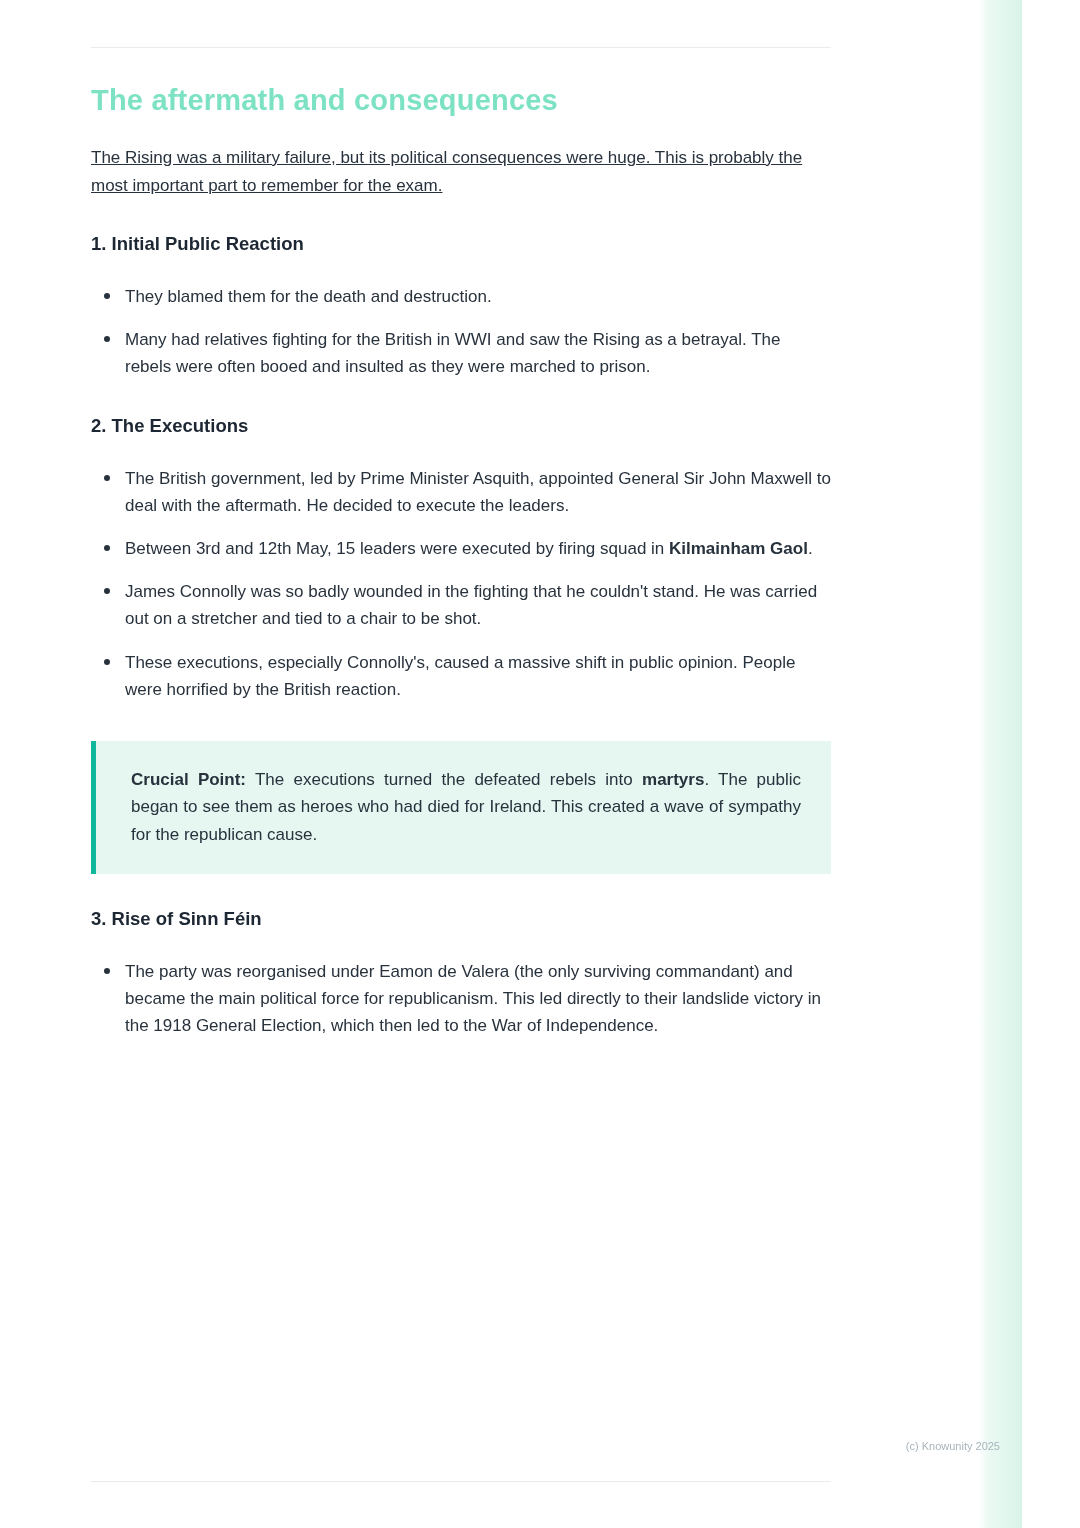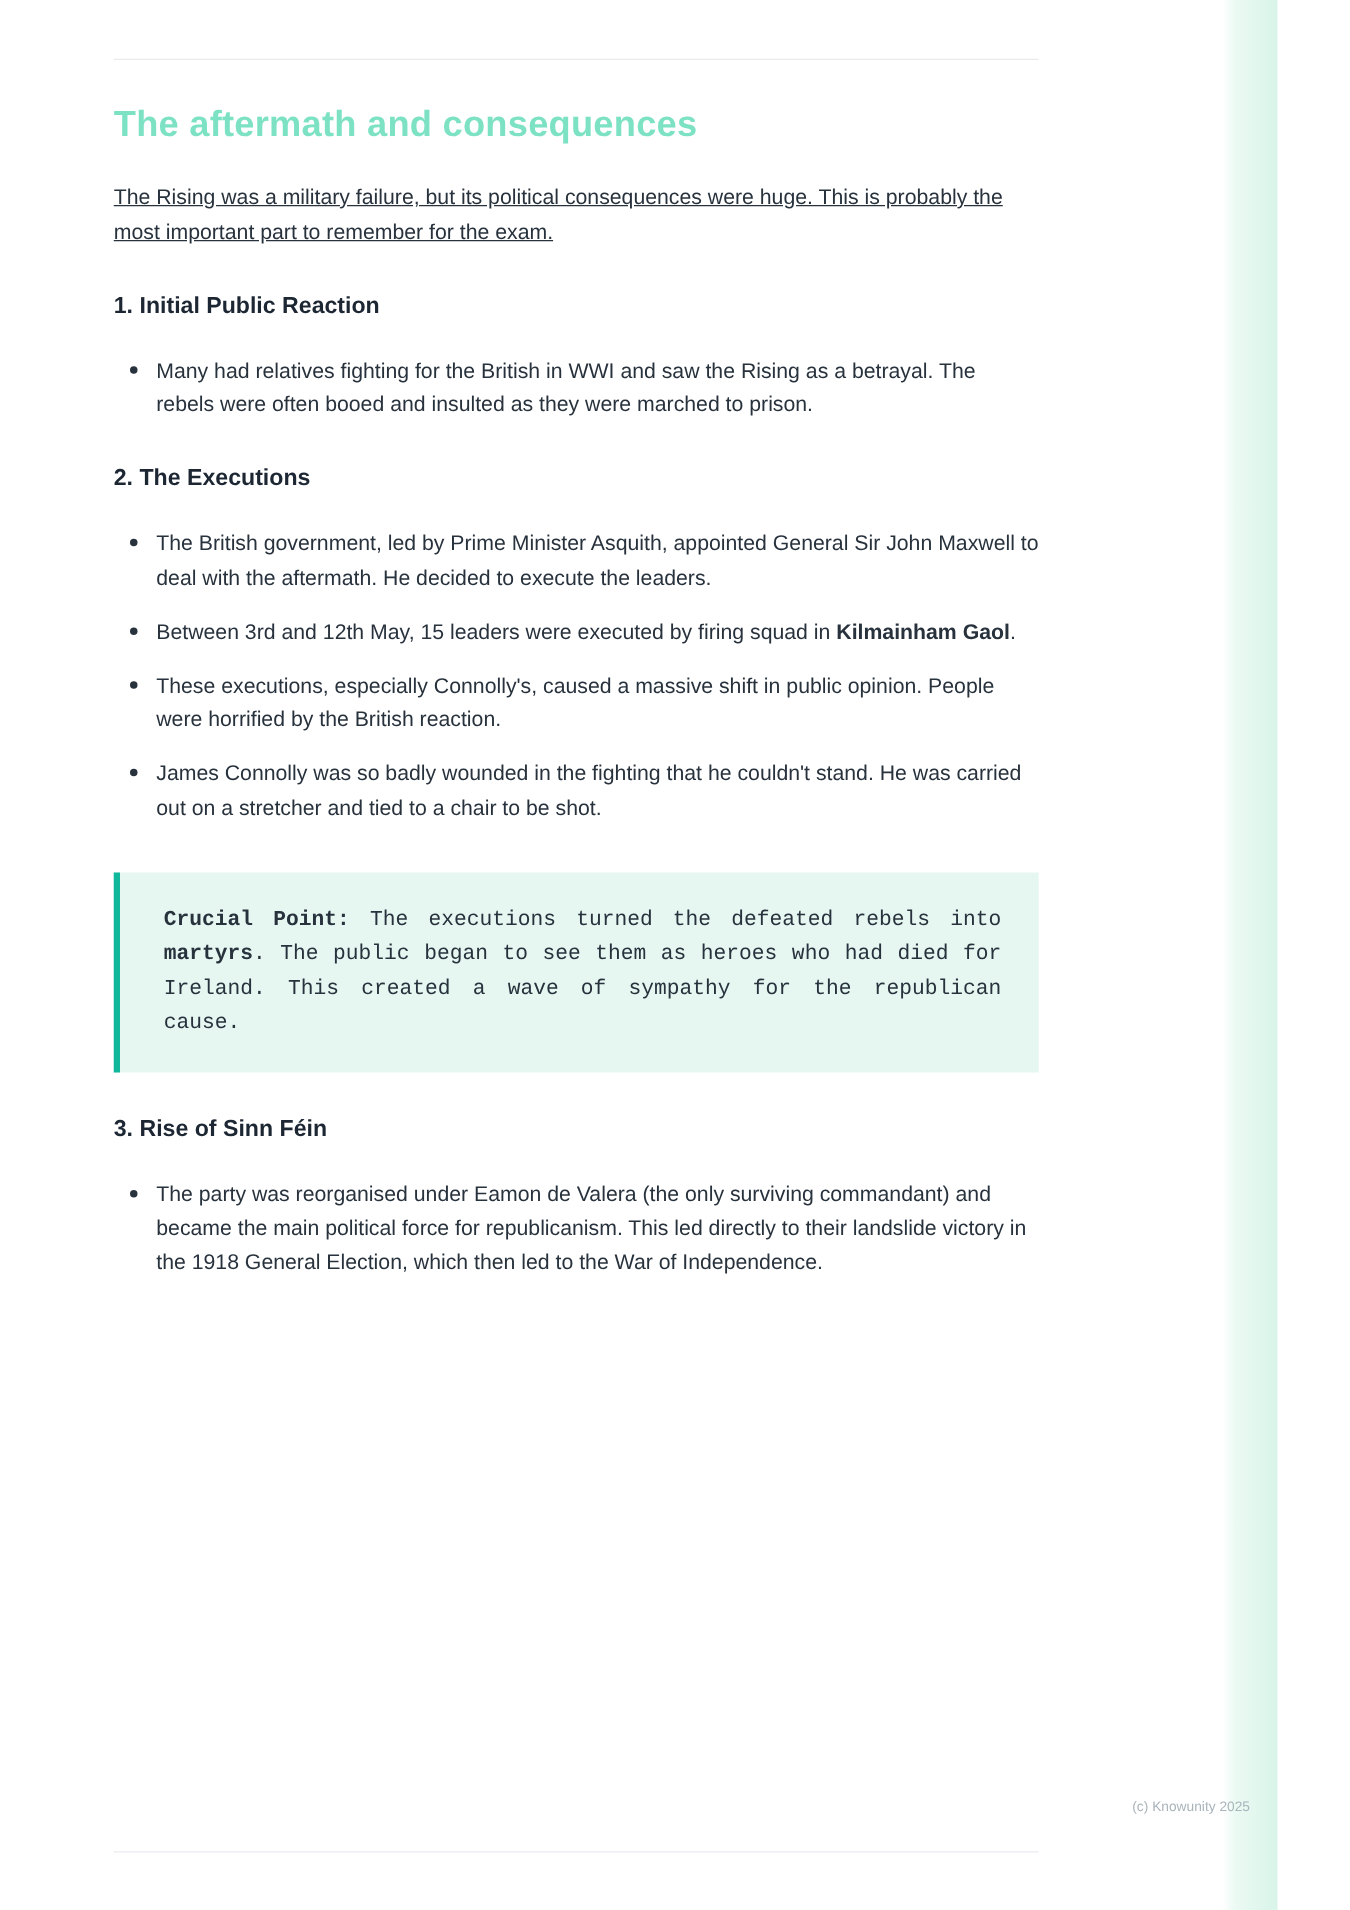--- a/index.html
+++ b/index.html
@@ -78,21 +78,20 @@
     height: 6px;
     border-radius: 50%;
     background: var(--text, #28323d);
   }
 
   .callout {
     margin: 38px 0 28px 0;
     background: var(--callout-bg, #e6f7f2);
     border-left: 5px solid var(--callout-border, #10b79a);
     padding: 25px 30px 25px 35px;
-    font-family: Liberation Mono, monospace;
   }
   .callout p {
     font-size: 17px;
     line-height: 1.62;
     text-align: justify;
   }
 
   .bold { font-weight: 700; }
 
   .footer {
@@ -109,28 +108,29 @@
 <div class="page">
   <div class="accent-band"></div>
   <div class="rule top"></div>
 
   <main class="content">
     <h1 class="title">The aftermath and consequences</h1>
     <p class="intro">The Rising was a military failure, but its political consequences were huge. This is probably the most important part to remember for the exam.</p>
     <div>
         <h2 class="section-heading">1. Initial Public Reaction</h2>
         <ul class="bullet-list">
+          <li><span>They blamed them for the death and destruction.</span></li>
           <li><span>Many had relatives fighting for the British in WWI and saw the Rising as a betrayal. The rebels were often booed and insulted as they were marched to prison.</span></li>
         </ul>
         <h2 class="section-heading">2. The Executions</h2>
         <ul class="bullet-list">
           <li><span>The British government, led by Prime Minister Asquith, appointed General Sir John Maxwell to deal with the aftermath. He decided to execute the leaders.</span></li>
           <li><span>Between 3rd and 12th May, 15 leaders were executed by firing squad in </span><span class="bold">Kilmainham Gaol</span><span>.</span></li>
+          <li><span>James Connolly was so badly wounded in the fighting that he couldn't stand. He was carried out on a stretcher and tied to a chair to be shot.</span></li>
           <li><span>These executions, especially Connolly's, caused a massive shift in public opinion. People were horrified by the British reaction.</span></li>
-          <li><span>James Connolly was so badly wounded in the fighting that he couldn't stand. He was carried out on a stretcher and tied to a chair to be shot.</span></li>
         </ul>
         <div class="callout">
           <p><span class="bold">Crucial Point:</span><span> The executions turned the defeated rebels into </span><span class="bold">martyrs</span><span>. The public began to see them as heroes who had died for Ireland. This created a wave of sympathy for the republican cause.</span></p>
         </div>
         <h2 class="section-heading">3. Rise of Sinn Féin</h2>
         <ul class="bullet-list">
           <li><span>The party was reorganised under Eamon de Valera (the only surviving commandant) and became the main political force for republicanism. This led directly to their landslide victory in the 1918 General Election, which then led to the War of Independence.</span></li>
         </ul>
       </div>
   </main>

